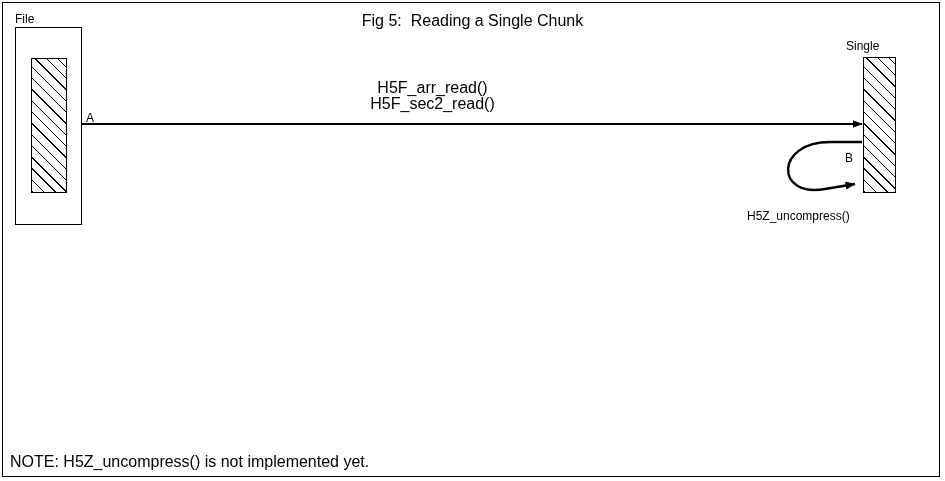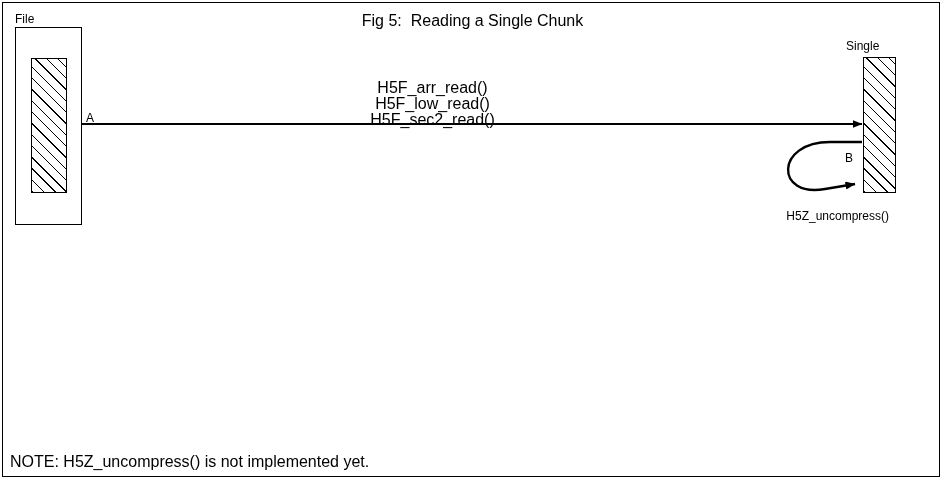--- a/index.html
+++ b/index.html
@@ -113,21 +113,21 @@
   }
   #label-b {
     left: 845px;
     top: 151px;
   }
   #uncompress-caption {
     position: absolute;
     left: 747px;
     top: 209px;
     width: 142px;
-    text-align: right;
+    text-align: left;
     font-size: 12px;
     line-height: 14px;
     white-space: pre;
   }
   .note-text {
     position: absolute;
     left: 10px;
     top: 455px;
     font-size: 16px;
     line-height: 14px;
@@ -156,21 +156,20 @@
   <div class="file-outer"></div>
 
   <div class="hatch-rect" id="file-hatch"></div>
 
   <div class="box-caption" id="buffer-caption">Single</div>
 
   <div class="hatch-rect" id="buffer-hatch"></div>
 
   <div class="call-stack">
     <div>H5F_arr_read()</div>
-    <div>H5F_low_read()</div>
     <div>H5F_sec2_read()</div>
   </div>
 
   <div class="edge-label" id="label-a">A</div>
 
   <div class="edge-label" id="label-b">B</div>
 
   <div id="uncompress-caption">H5Z_uncompress()</div>
 
   <div class="note-text">NOTE: H5Z_uncompress() is not implemented yet.</div>

